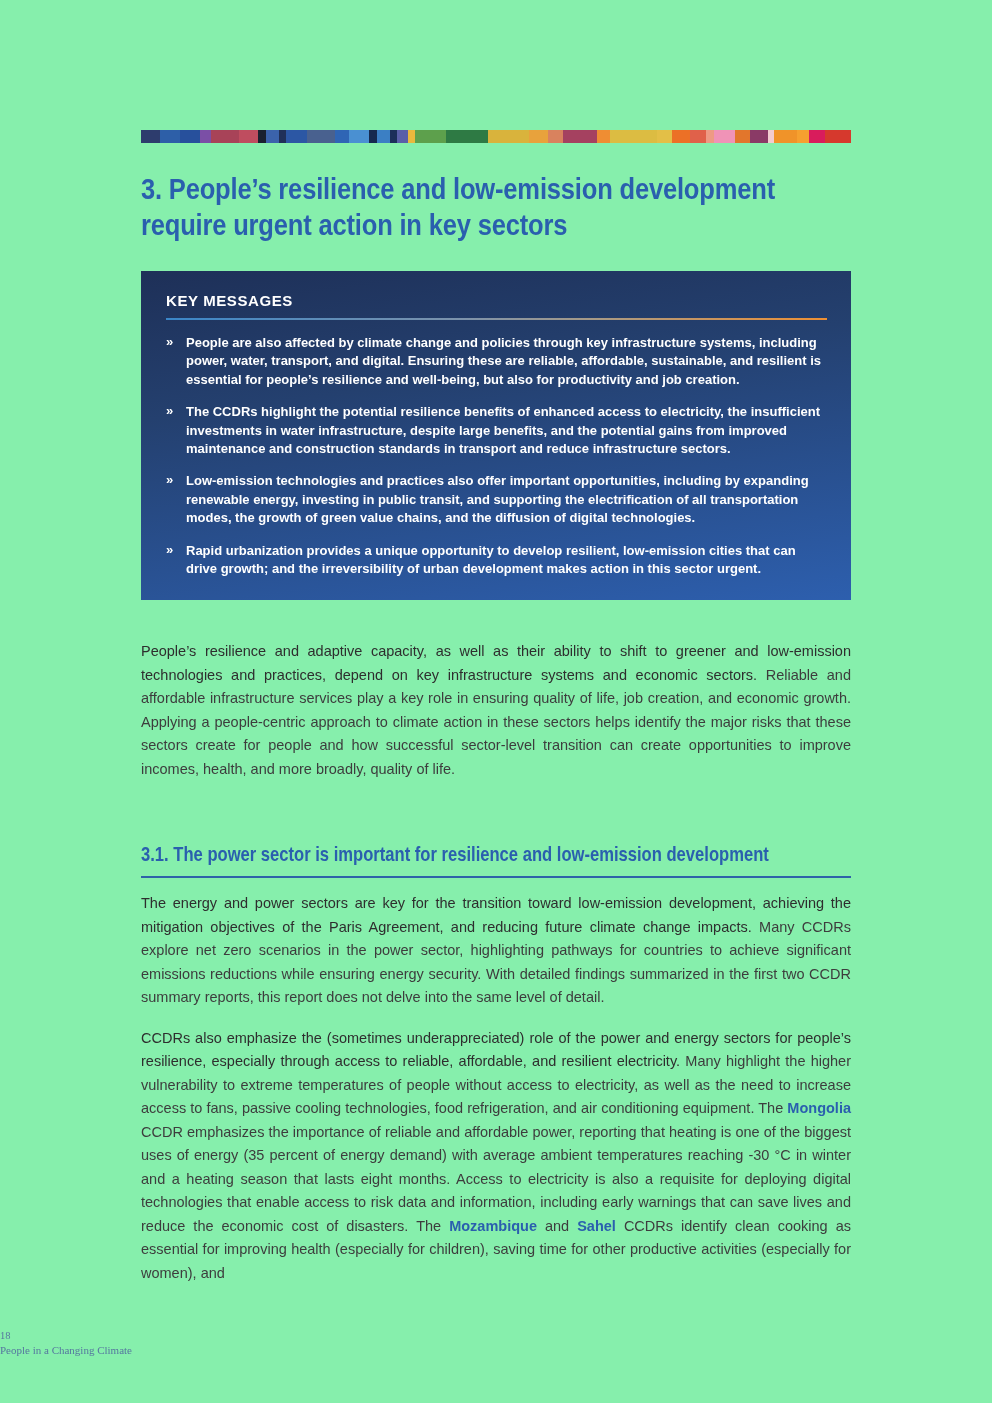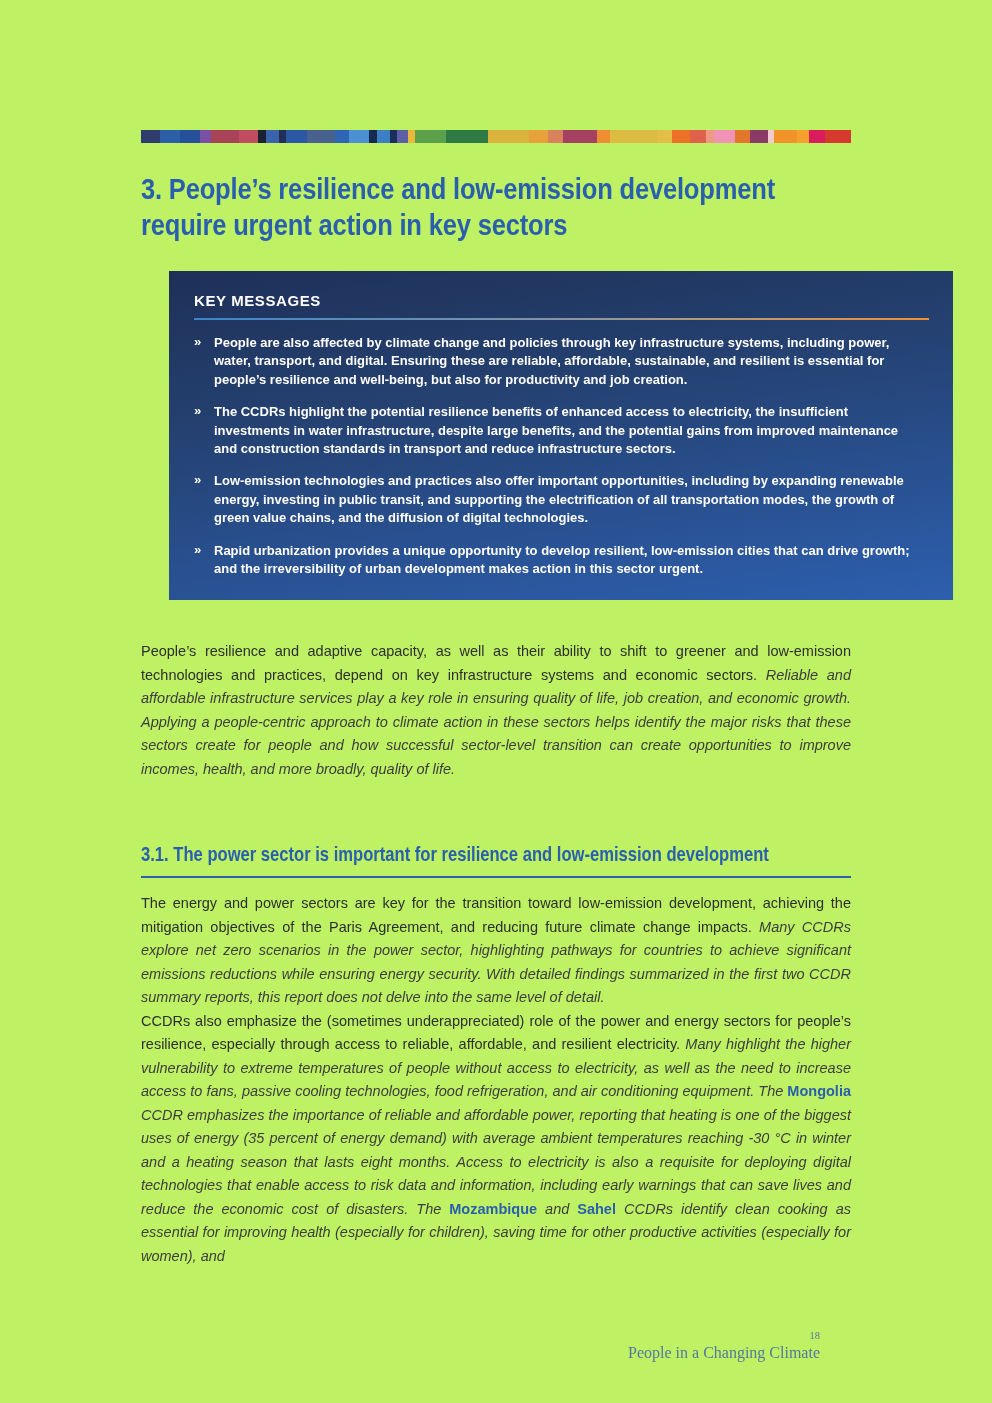--- a/index.html
+++ b/index.html
@@ -1,77 +1,76 @@
 <!DOCTYPE html>
 <html><head>
 <meta charset="utf-8">
 <style>
   * { margin:0; padding:0; box-sizing:border-box; }
   html,body { background:#ffffff; }
   .page {
-    position:relative; width:992px; height:1403px; background:#bef264;
+    position:relative; width:992px; height:1403px; background:#86efac;
     font-family:"Liberation Sans", sans-serif; overflow:hidden;
   }
   .content { margin:0 141px; width:710px; }
 
   
   .stripe { margin-top:130px; height:13px; display:flex; width:710px; }
   .stripe > div { height:100%; }
 
   
   .h1 {
     margin-top:28px; width:807px; transform:scaleX(0.88); transform-origin:0 0;
     font-size:29px; line-height:36px; font-weight:bold; color:#2a5fae;
     letter-spacing:-0.2px;
   }
 
   
   .km-box {
-    margin-top:28px; width:784px;
+    margin-top:28px; width:710px;
     background:linear-gradient(172deg, #1e3058 0%, #24406f 35%, #2d5fae 100%);
     padding:21px 24px 18px 25px;
-    margin-left:28px;
   }
   .km-title { color:#ffffff; font-size:15px; font-weight:bold; letter-spacing:0.6px; }
   .km-rule {
     height:2px; margin:9px 0 14px 0;
     background:linear-gradient(90deg, #3a86c8 0%, #7d93ab 45%, #a89a85 65%, #ef9033 100%);
   }
   .km-list { list-style:none; }
   .km-item { display:flex; margin-bottom:14px; color:#ffffff; }
   .km-item:last-child { margin-bottom:4px; }
   .km-marker { width:20px; flex:0 0 20px; font-size:13px; font-weight:bold; color:#ffffff; }
   .km-text { font-size:13px; line-height:18.4px; font-weight:bold; padding-right:6px; }
 
   
   .body-p {
     font-size:14.5px; line-height:23.5px; text-align:justify; color:#3d3d3d;
   }
   .p1 { margin-top:40px; }
   .p2 { margin-top:14px; }
-  .p3 { }
+  .p3 { margin-top:17px; }
   .seg-bold { font-weight:normal; color:#2e2e2e; }
-  .seg-normal { font-weight:normal;font-style:italic; }
+  .seg-normal { font-weight:normal; }
   .seg-link { font-weight:bold; color:#2a5fae; }
 
   
   .h2-wrap { margin-top:60px; }
   .h2 {
     width:840px; transform:scaleX(0.79); transform-origin:0 0; white-space:nowrap;
     font-size:21px; line-height:25px; font-weight:bold; color:#2a5fae;
   }
   .h2-rule { margin-top:10px; height:2px; background:#2e62a8; width:710px; }
 
   
   .footer {
-    position:absolute; top:1330px; left:0; width:820px; text-align:right;
+    position:absolute; top:1330px; left:0; width:820px; text-align:left;
     font-family:"Liberation Serif", serif; color:#56779f;
   }
   .footer .pagenum { font-size:10.5px; }
-  .footer .report-title { font-size:16px; margin-top:3px; }
+  .footer .report-title { font-size:11px; margin-top:3px; }
 </style>
 </head>
 <body>
 
 <div class="page">
   <div class="content">
 
     <div class="stripe">
         <div style="background: rgb(45, 60, 109); flex-grow: 18;"></div>
         <div style="background: rgb(45, 95, 168); flex-grow: 20;"></div>

